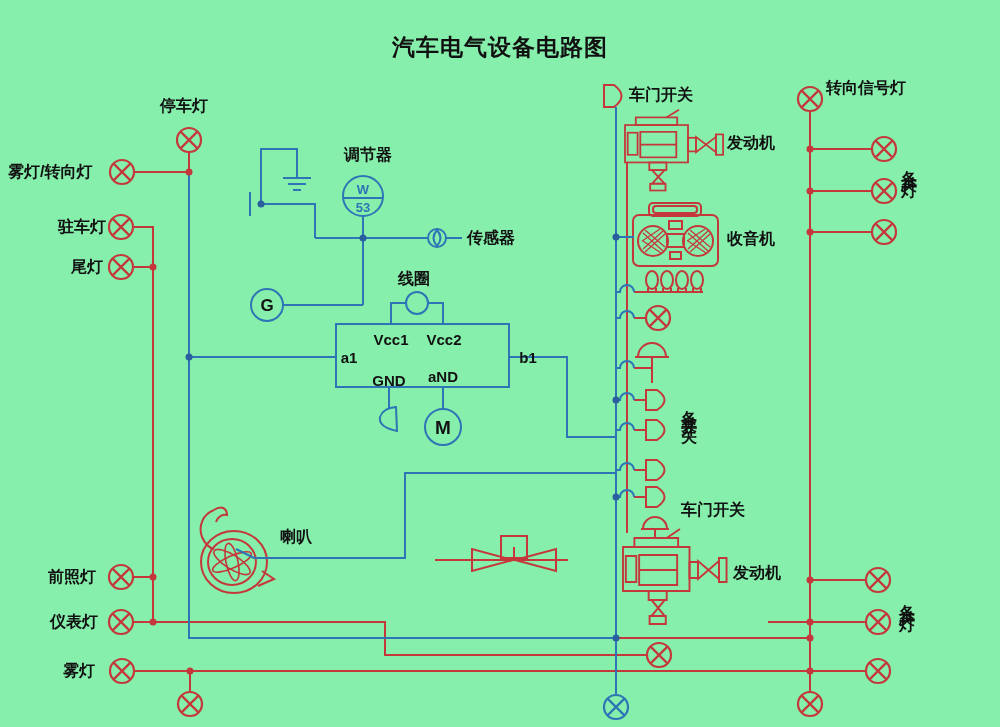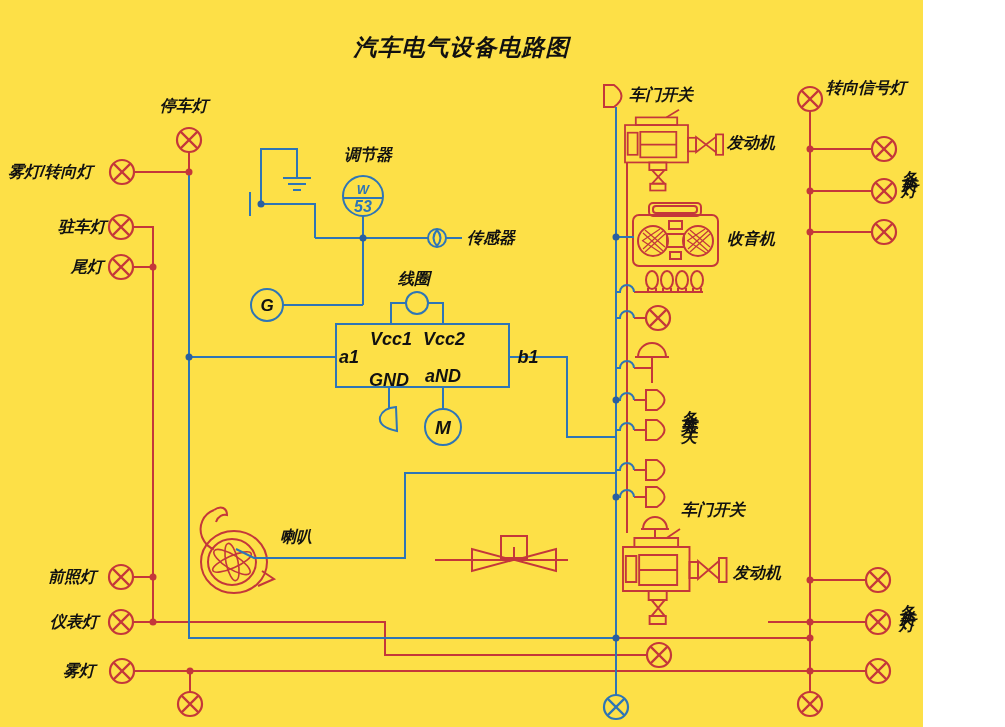--- a/index.html
+++ b/index.html
@@ -1,24 +1,24 @@
 <!DOCTYPE html>
 <html><head>
 <meta charset="utf-8">
 <style>
   html,body{margin:0;padding:0;background:#ffffff;}
-  .canvas{position:relative;width:923px;height:727px;background:#fde047;overflow:hidden;
-          font-family:"Liberation Sans","DejaVu Sans",sans-serif;font-style:italic;}
+  .canvas{position:relative;width:1000px;height:727px;background:#86efac;overflow:hidden;
+          font-family:"Liberation Sans","DejaVu Sans",sans-serif;}
   svg{position:absolute;left:0;top:0;}
   .title{position:absolute;top:32px;left:0;width:100%;text-align:center;
          font-size:23px;font-weight:700;color:#111;letter-spacing:1px;}
   .lbl{position:absolute;font-size:16px;font-weight:700;color:#111;white-space:nowrap;line-height:1.1;}
   .vlbl{position:absolute;font-size:16px;font-weight:700;color:#111;
         writing-mode:vertical-rl;letter-spacing:6px;line-height:1;}
-  .term{position:absolute;font-size:18px;font-weight:700;color:#111;transform:translate(-50%,-50%);white-space:nowrap;}
+  .term{position:absolute;font-size:15px;font-weight:700;color:#111;transform:translate(-50%,-50%);white-space:nowrap;}
   .cletter{position:absolute;font-weight:700;color:#111;transform:translate(-50%,-50%);}
   .blue-t{color:#2e75b6;}
 </style>
 </head>
 <body>
 
 <div class="canvas">
 
 <svg width="1005" height="727" viewBox="0 0 1005 727">
   <defs>
@@ -241,17 +241,17 @@
 <div class="vlbl" style="left:899px;top:591px">各类灯</div>
 
 <div class="term" style="left:391px;top:339px">Vcc1</div>
 <div class="term" style="left:444px;top:339px">Vcc2</div>
 <div class="term" style="left:349px;top:357px">a1</div>
 <div class="term" style="left:528px;top:357px">b1</div>
 <div class="term" style="left:389px;top:380px">GND</div>
 <div class="term" style="left:443px;top:376px">aND</div>
 
 <div class="cletter blue-t" style="left:363px;top:189px;font-size:13px">W</div>
-<div class="cletter blue-t" style="left:363px;top:207px;font-size:16px">53</div>
+<div class="cletter blue-t" style="left:363px;top:207px;font-size:13px">53</div>
 <div class="cletter" style="left:267px;top:306px;font-size:17px">G</div>
 <div class="cletter" style="left:443px;top:428px;font-size:19px">M</div>
 
 </div>
 
 </body></html>

